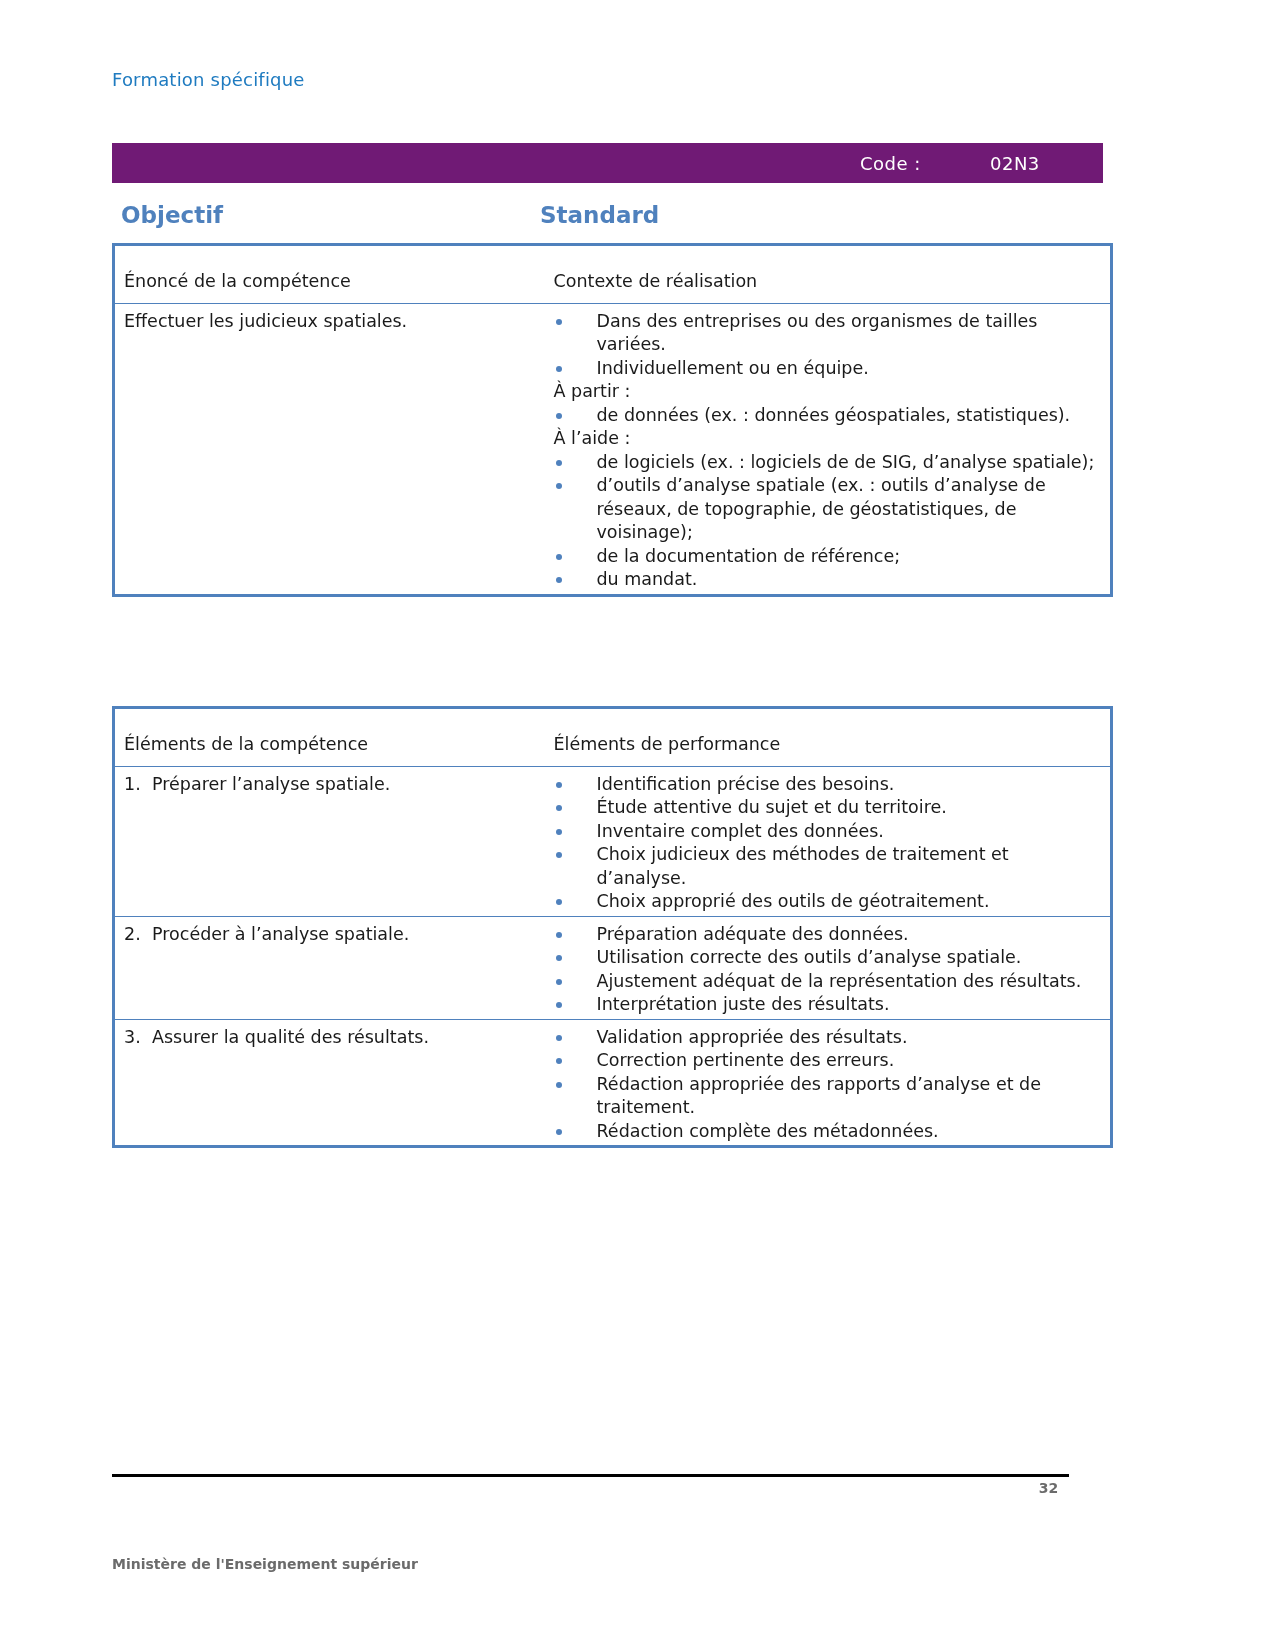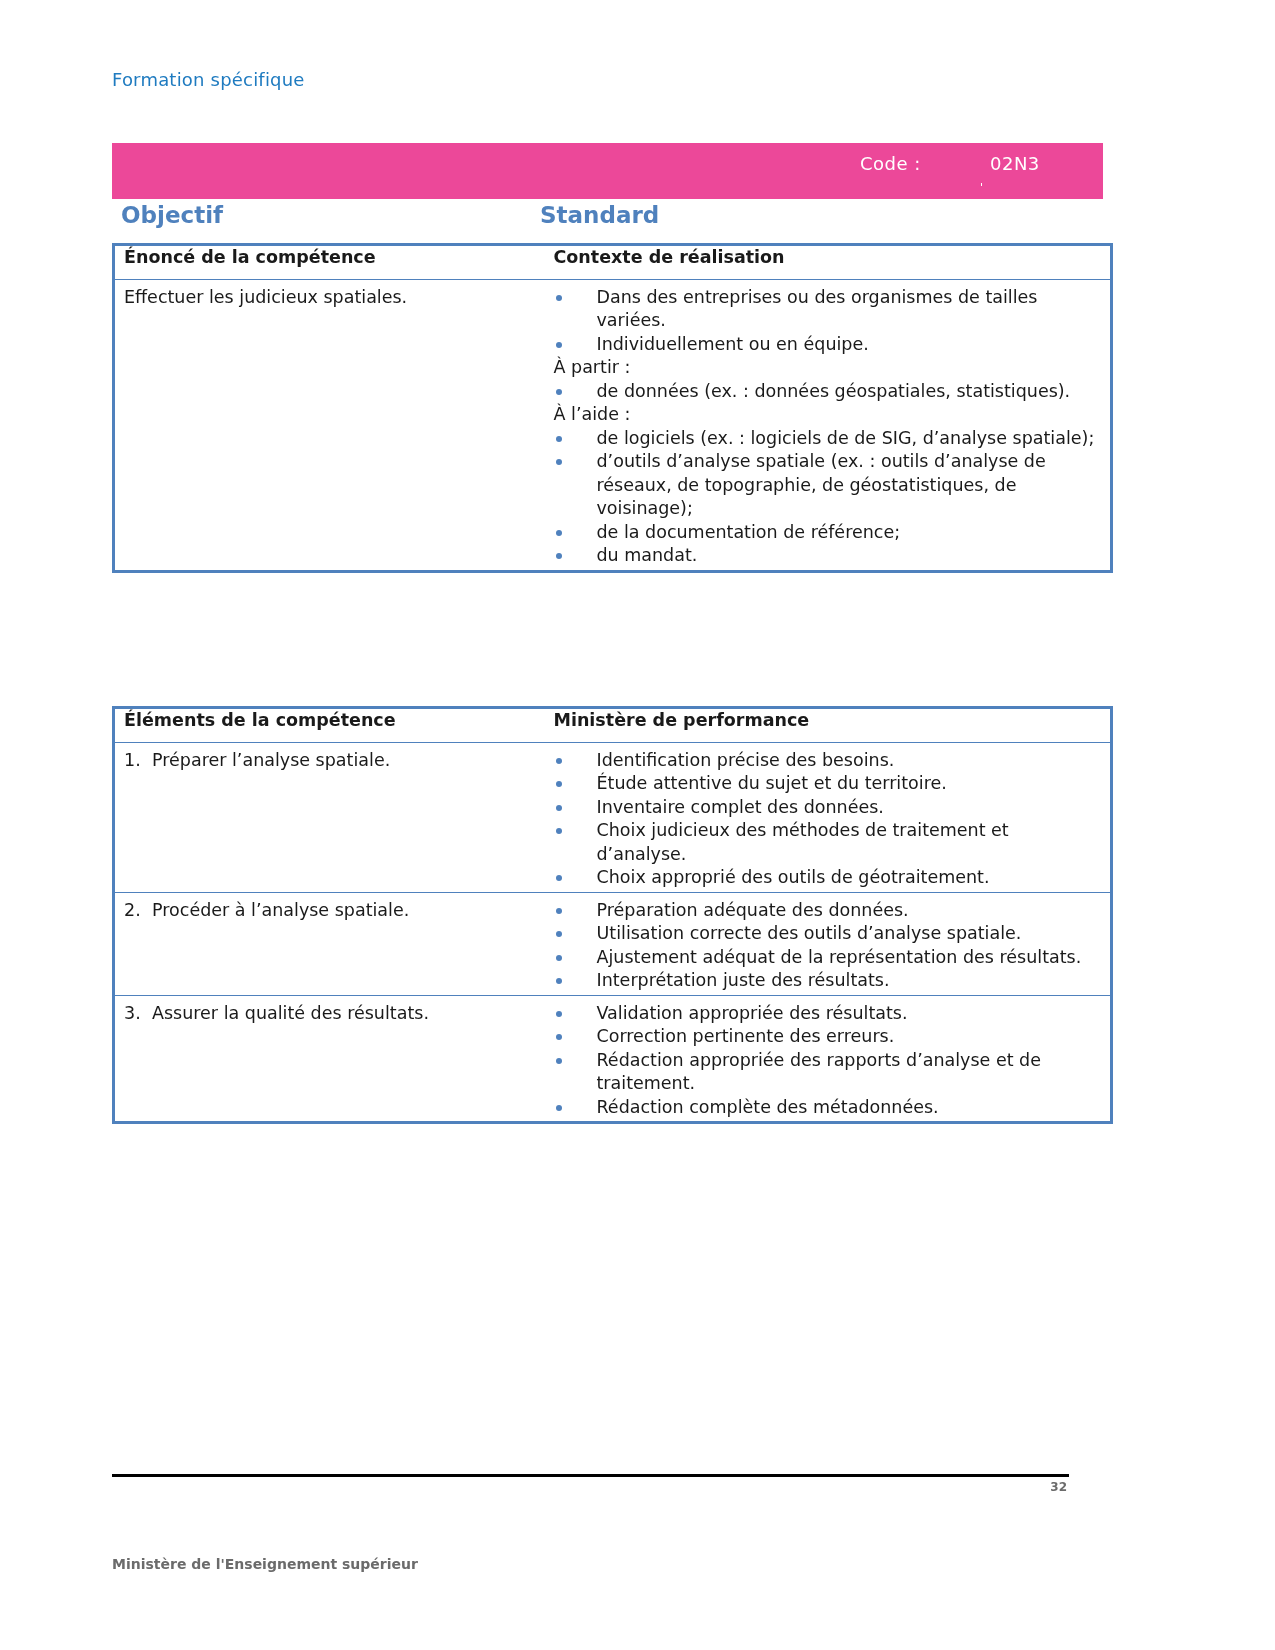--- a/index.html
+++ b/index.html
@@ -1,50 +1,50 @@
 <!DOCTYPE html>
 <html><head>
 <meta charset="utf-8">
 <style>
   html, body { margin: 0; padding: 0; background: #ffffff; }
   body { width: 1275px; height: 1650px; position: relative; overflow: hidden;
          font-family: "DejaVu Sans", sans-serif; color: #1a1a1a; }
   .abs { position: absolute; }
   .section-label { left: 112px; top: 69px; font-size: 18px; color: #1F7BC0; letter-spacing: 0.2px; }
-  .code-bar { left: 112px; top: 143px; width: 991px; height: 56px; background: #ec4899; }
+  .code-bar { left: 112px; top: 143px; width: 991px; height: 40px; background: #701a75; }
   .code-label { position: absolute; left: 748px; top: 10px; color: #ffffff; font-size: 18px; letter-spacing: 0.5px; }
   .code-sep { position: absolute; left: 869px; top: 40px; width: 1px; height: 3px; background: #ffffff; }
   .code-value { position: absolute; left: 878px; top: 10px; color: #ffffff; font-size: 18px; letter-spacing: 0.5px; }
   .col-heading { top: 202px; font-size: 23px; font-weight: bold; color: #4F81BD; }
   .h-objectif { left: 121px; }
   .h-standard { left: 540px; }
 
   table.comp { position: absolute; left: 112px; width: 998px; border-collapse: collapse;
                border: 3px solid #4F81BD; table-layout: fixed; }
   table.comp td { vertical-align: top; padding: 0 8px 0 8px; font-size: 17.5px; line-height: 23.5px; }
   table.comp col.c1 { width: 419px; }
   table.comp col.c2 { width: 579px; }
-  table.comp tr.head td { font-weight: bold; padding-top: 0; padding-bottom: 9px; border-bottom: 1.5px solid #4F81BD; }
+  table.comp tr.head td { font-weight: normal; padding-top: 24px; padding-bottom: 9px; border-bottom: 1.5px solid #4F81BD; }
   table.comp tr.row + tr.row td { border-top: 1.5px solid #4F81BD; }
   table.comp tr.row td { padding-top: 6px; padding-bottom: 2px; }
   td.right { padding-left: 21px !important; margin-top: 30px; }
   td.left { padding-left: 9px !important; }
   ul.bul { list-style: none; margin: 0; padding: 0; }
   ul.bul li { position: relative; padding-left: 43px; }
   ul.bul li .dot { position: absolute; left: 2px; top: 9px; width: 6px; height: 6px; border-radius: 50%; background: #4F81BD; }
   .plain-line { display: block; }
   .elem-num { display: inline-block; width: 28px; }
 
   #t1 { top: 243px; }
   #t2 { top: 569px; }
   #t3 { top: 706px; }
 
   .footer-rule { left: 112px; top: 1474px; width: 957px; height: 3px; background: #000000; }
   .footer-text { left: 112px; top: 1556px; font-size: 14px; font-weight: bold; color: #6b6b6b; }
-  .footer-page { left: 1030px; top: 1480px; width: 37px; text-align: right; font-size: 12px; font-weight: bold; color: #6b6b6b; }
+  .footer-page { left: 1030px; top: 1480px; width: 37px; text-align: center; font-size: 14px; font-weight: bold; color: #6b6b6b; }
 </style>
 </head>
 <body>
 
 <div class="abs section-label">Formation spécifique</div>
 
 <div class="abs code-bar">
   <span class="code-label">Code :</span>
   <span class="code-sep"></span>
   <span class="code-value">02N3</span>
@@ -98,21 +98,21 @@
   </table>
 
 <table class="comp" id="t3">
   <colgroup>
       <col class="c1">
       <col class="c2">
     </colgroup>
   <tbody id="t3-body">
     <tr class="head">
       <td class="left">Éléments de la compétence</td>
-      <td class="right">Ministère de performance</td>
+      <td class="right">Éléments de performance</td>
     </tr>
   <tr class="row">
         <td class="left"><span class="elem-num">1.</span><span>Préparer l’analyse spatiale.</span></td>
         <td class="right">
           <ul class="bul">
             <li><span class="dot"></span><span>Identification précise des besoins.</span></li>
             <li><span class="dot"></span><span>Étude attentive du sujet et du territoire.</span></li>
             <li><span class="dot"></span><span>Inventaire complet des données.</span></li>
             <li><span class="dot"></span><span>Choix judicieux des méthodes de traitement et d’analyse.</span></li>
             <li><span class="dot"></span><span>Choix approprié des outils de géotraitement.</span></li>

